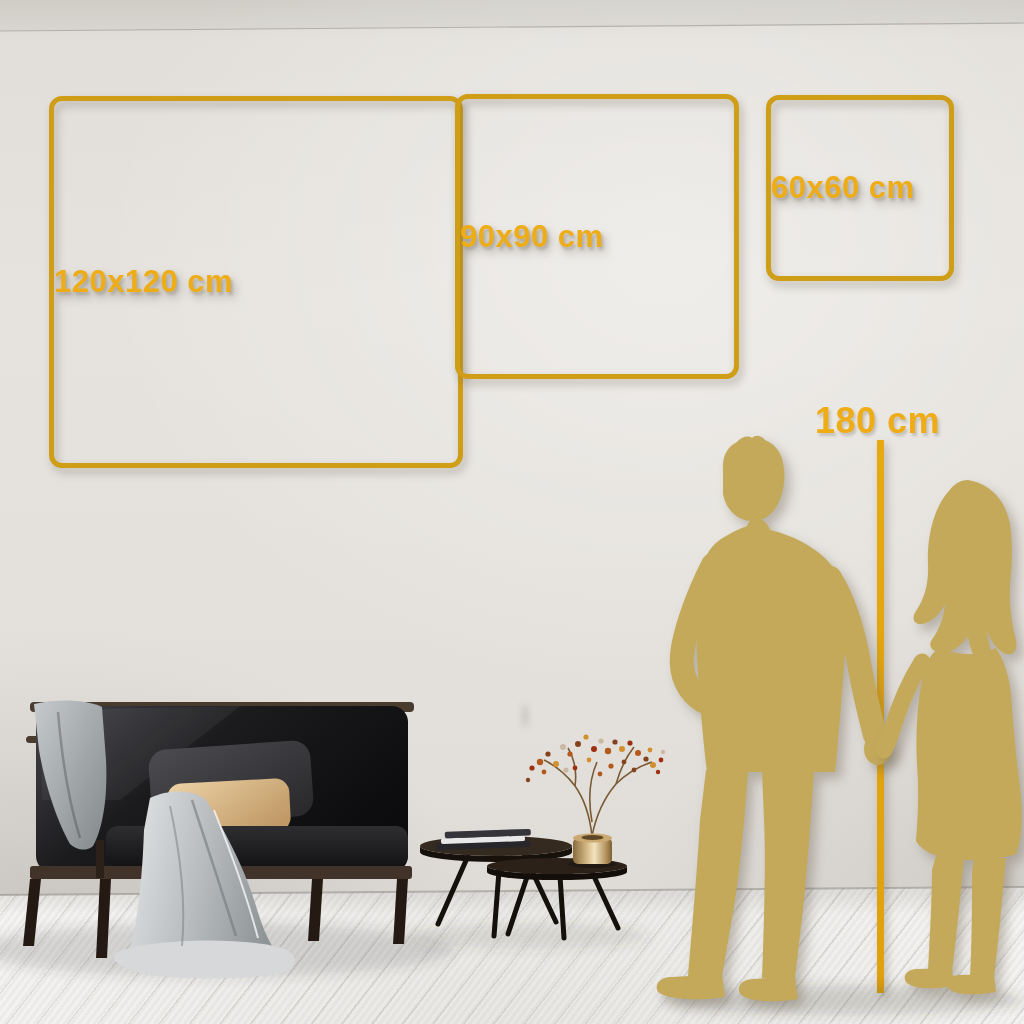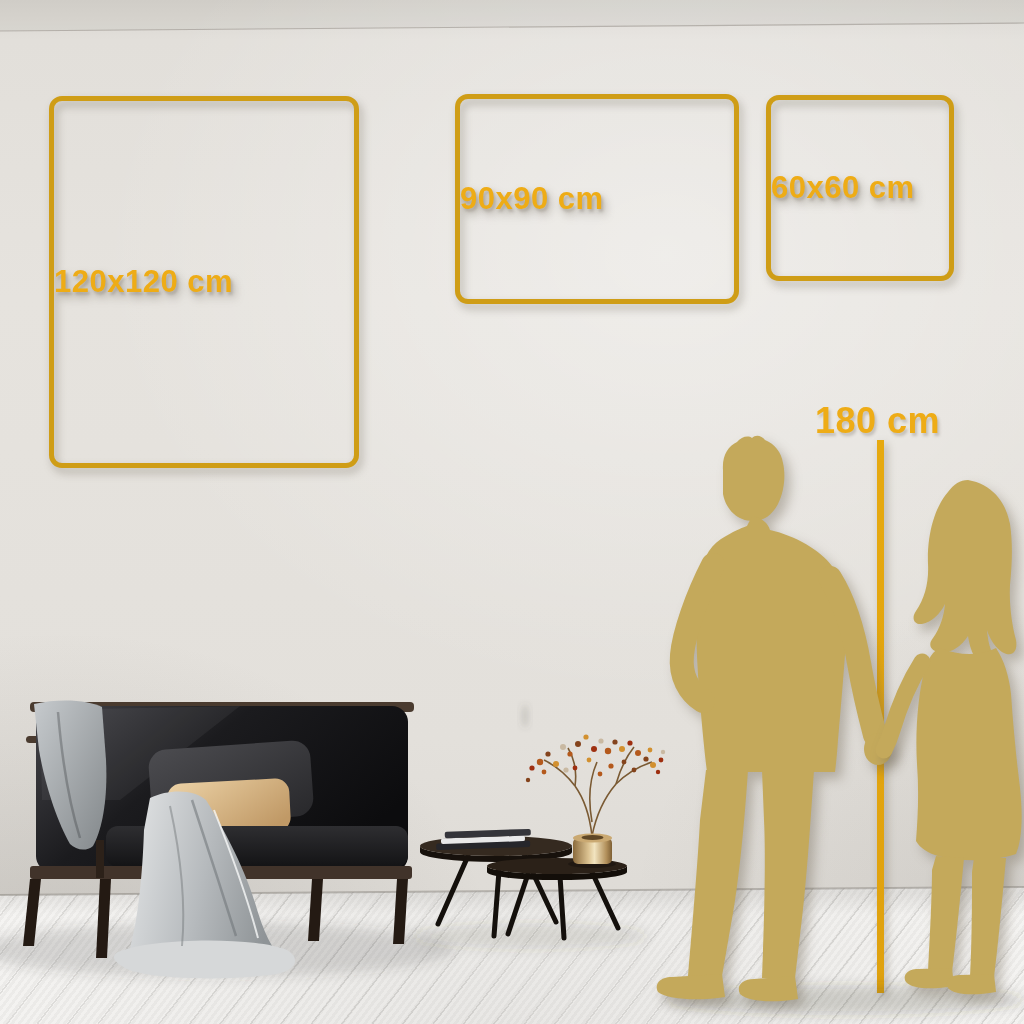--- a/index.html
+++ b/index.html
@@ -25,22 +25,22 @@
       repeating-linear-gradient(128deg, rgba(138,136,132,0) 0 11px, rgba(138,136,132,.20) 11px 12.5px, rgba(255,255,255,0) 12.5px 24px),
       repeating-linear-gradient(127deg, rgba(160,158,154,.08) 0 3px, rgba(255,255,255,.10) 3px 6px),
       var(--floor,#f4f3f1);}
   
   .size-box{position:absolute;box-sizing:border-box;
     border:5px solid var(--frame_gold,#cf9d16);border-radius:13px;
     display:flex;align-items:center;justify-content:flex-start;
     filter:drop-shadow(3px 5px 4px rgba(100,92,78,.40));}
   .size-label{color:var(--label_gold,#eeac16);font-weight:700;font-size:31px;
     letter-spacing:.5px;text-shadow:2px 3px 3px rgba(110,100,85,.30);white-space:nowrap;}
-  .box-120{left:49px;top:96px;width:310px;height:372px;}
-  .box-90{left:455px;top:94px;width:284px;height:210px;}
+  .box-120{left:49px;top:96px;width:414px;height:372px;}
+  .box-90{left:455px;top:94px;width:284px;height:285px;}
   .box-60{left:766px;top:95px;width:188px;height:186px;}
   
   .ruler-label{position:absolute;left:810px;top:400px;width:135px;text-align:center;
     color:var(--label_gold,#eeac16);font-weight:700;font-size:36px;letter-spacing:.5px;
     text-shadow:2px 3px 3px rgba(110,100,85,.30);}
   .ruler-line{position:absolute;left:877px;top:440px;width:7px;height:553px;
     background:linear-gradient(180deg,#e6a90f,var(--ruler_gold,#dfa10e));
     filter:drop-shadow(3px 4px 4px rgba(108,98,80,.38));}
   
   .scene,.couple{position:absolute;left:0;top:0;}

